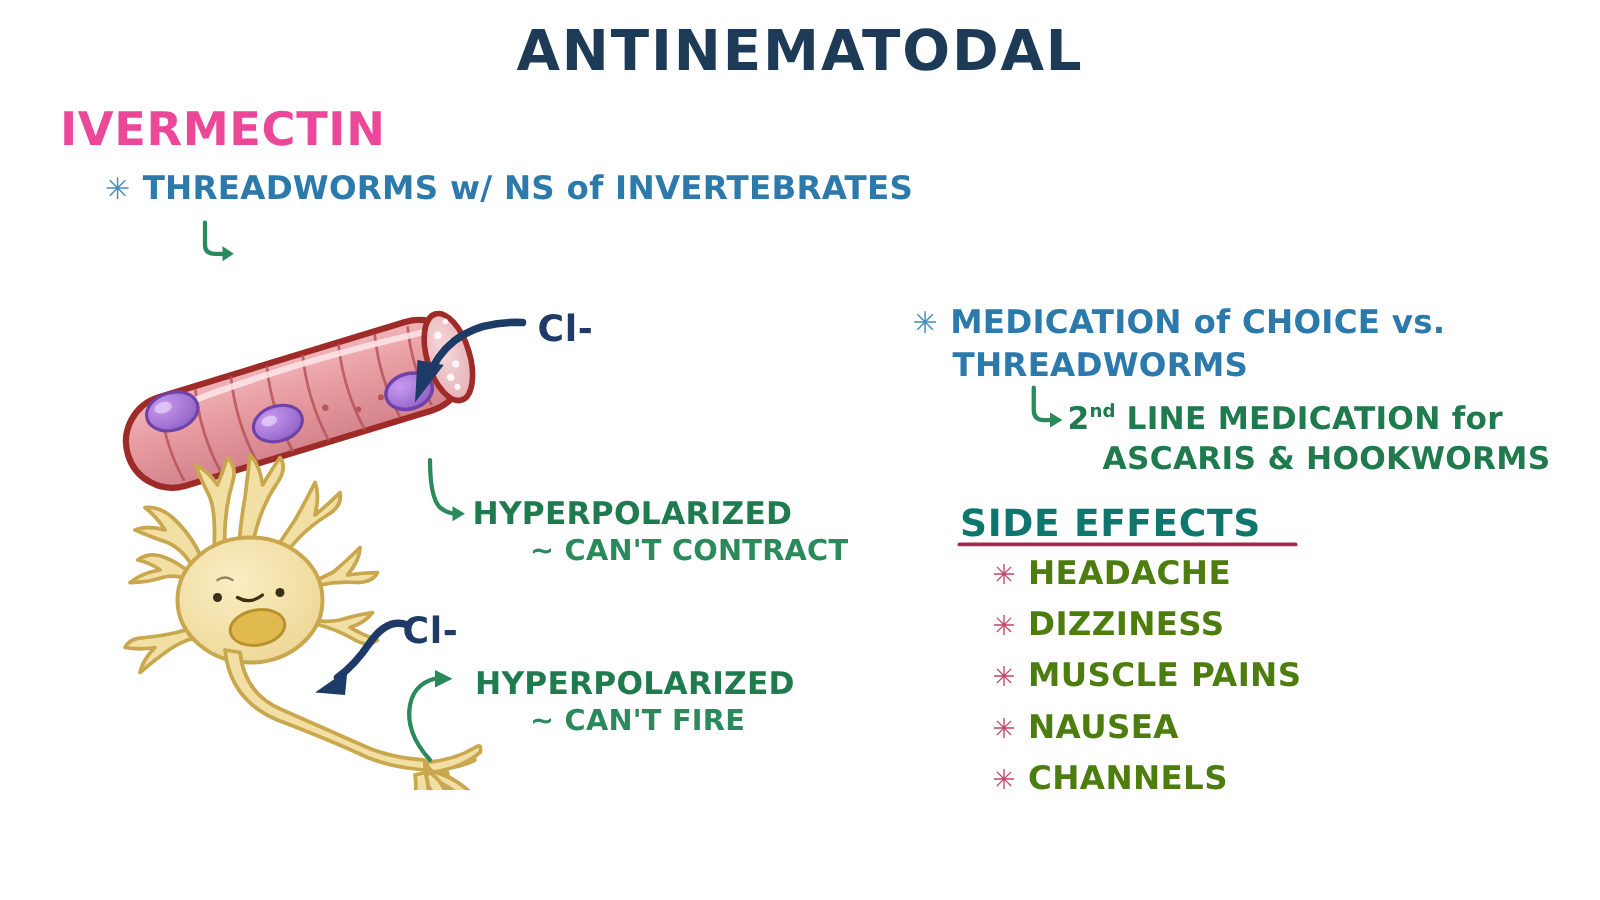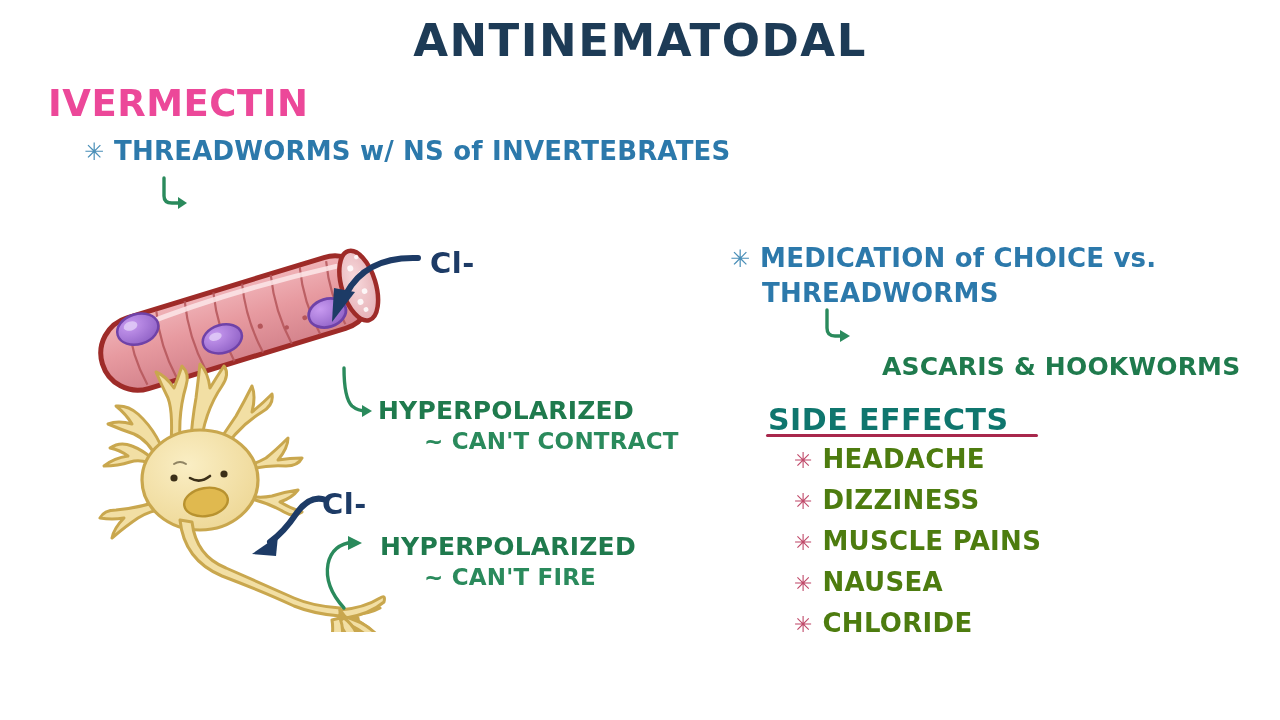--- a/index.html
+++ b/index.html
@@ -254,20 +254,23 @@
     <span class="blue-line">MEDICATION of CHOICE vs.</span>
   </div>
   <div class="abs blue-line" style="left:762px; top:278px;">THREADWORMS</div>
 
   <div class="abs" style="left:822px; top:308px;">
     <svg width="32" height="36" viewBox="0 0 32 36">
       <path d="M5 2 L5 20 Q5 28 13 28 L22 28" stroke="#2a8a5c" stroke-width="3.4" fill="none" stroke-linecap="round"></path>
       <path d="M18 22 L28 28 L18 34 Z" fill="#2a8a5c"></path>
     </svg>
   </div>
+  <div class="abs green-line" style="left:854px; top:320px;">
+    <span>2</span><span class="sup">nd</span><span> LINE MEDICATION for</span>
+  </div>
   <div class="abs green-line" style="left:882px; top:352px;text-align:center;">ASCARIS &amp; HOOKWORMS</div>
 
   <div class="abs se-title" style="left:768px; top:402px;">SIDE EFFECTS</div>
   <div class="abs se-underline" style="left:766px; top:434px; width:272px;"></div>
 
   <div class="abs stack" style="left:794px; top:444px; gap:11px;">
     <div class="row">
       <span class="bullet b-red" style="font-size:22px;">✳</span>
       <span class="se-item">HEADACHE</span>
     </div>
@@ -278,17 +281,17 @@
     <div class="row">
       <span class="bullet b-red" style="font-size:22px;">✳</span>
       <span class="se-item">MUSCLE PAINS</span>
     </div>
     <div class="row">
       <span class="bullet b-red" style="font-size:22px;">✳</span>
       <span class="se-item">NAUSEA</span>
     </div>
     <div class="row">
       <span class="bullet b-red" style="font-size:22px;">✳</span>
-      <span class="se-item">CHLORIDE</span>
+      <span class="se-item">CHANNELS</span>
     </div>
   </div>
 
 </div>
 
 </body></html>

